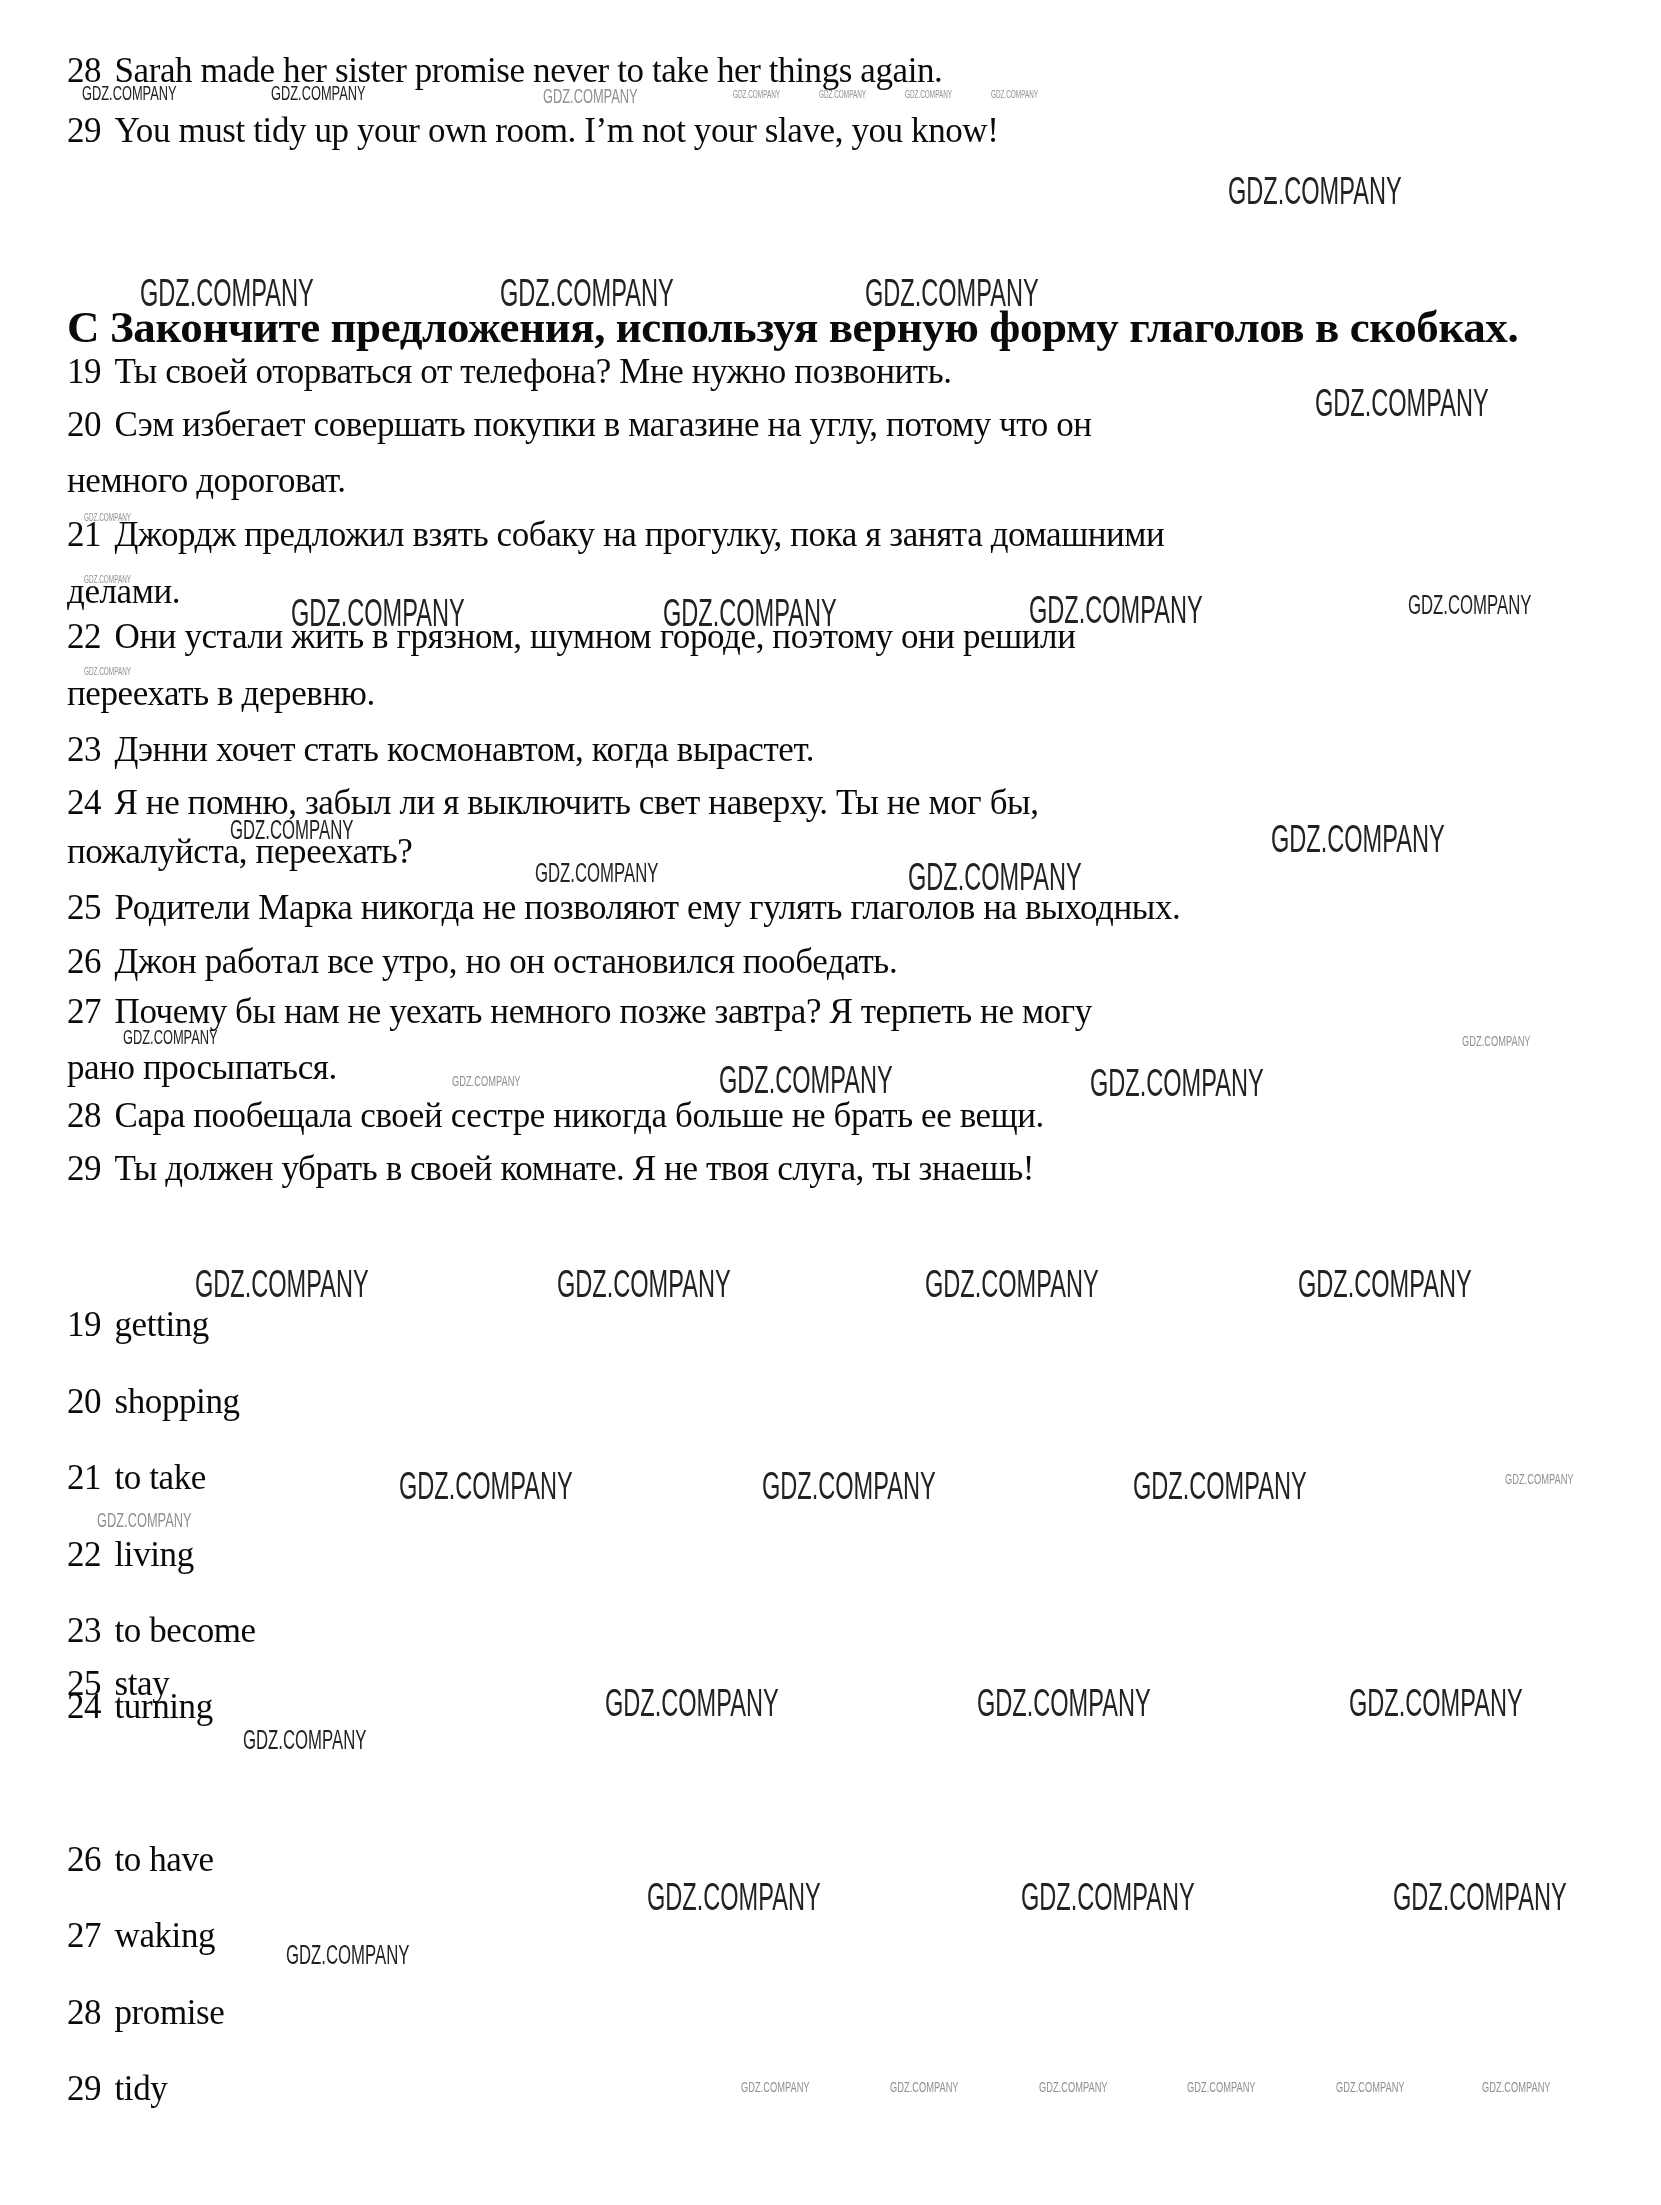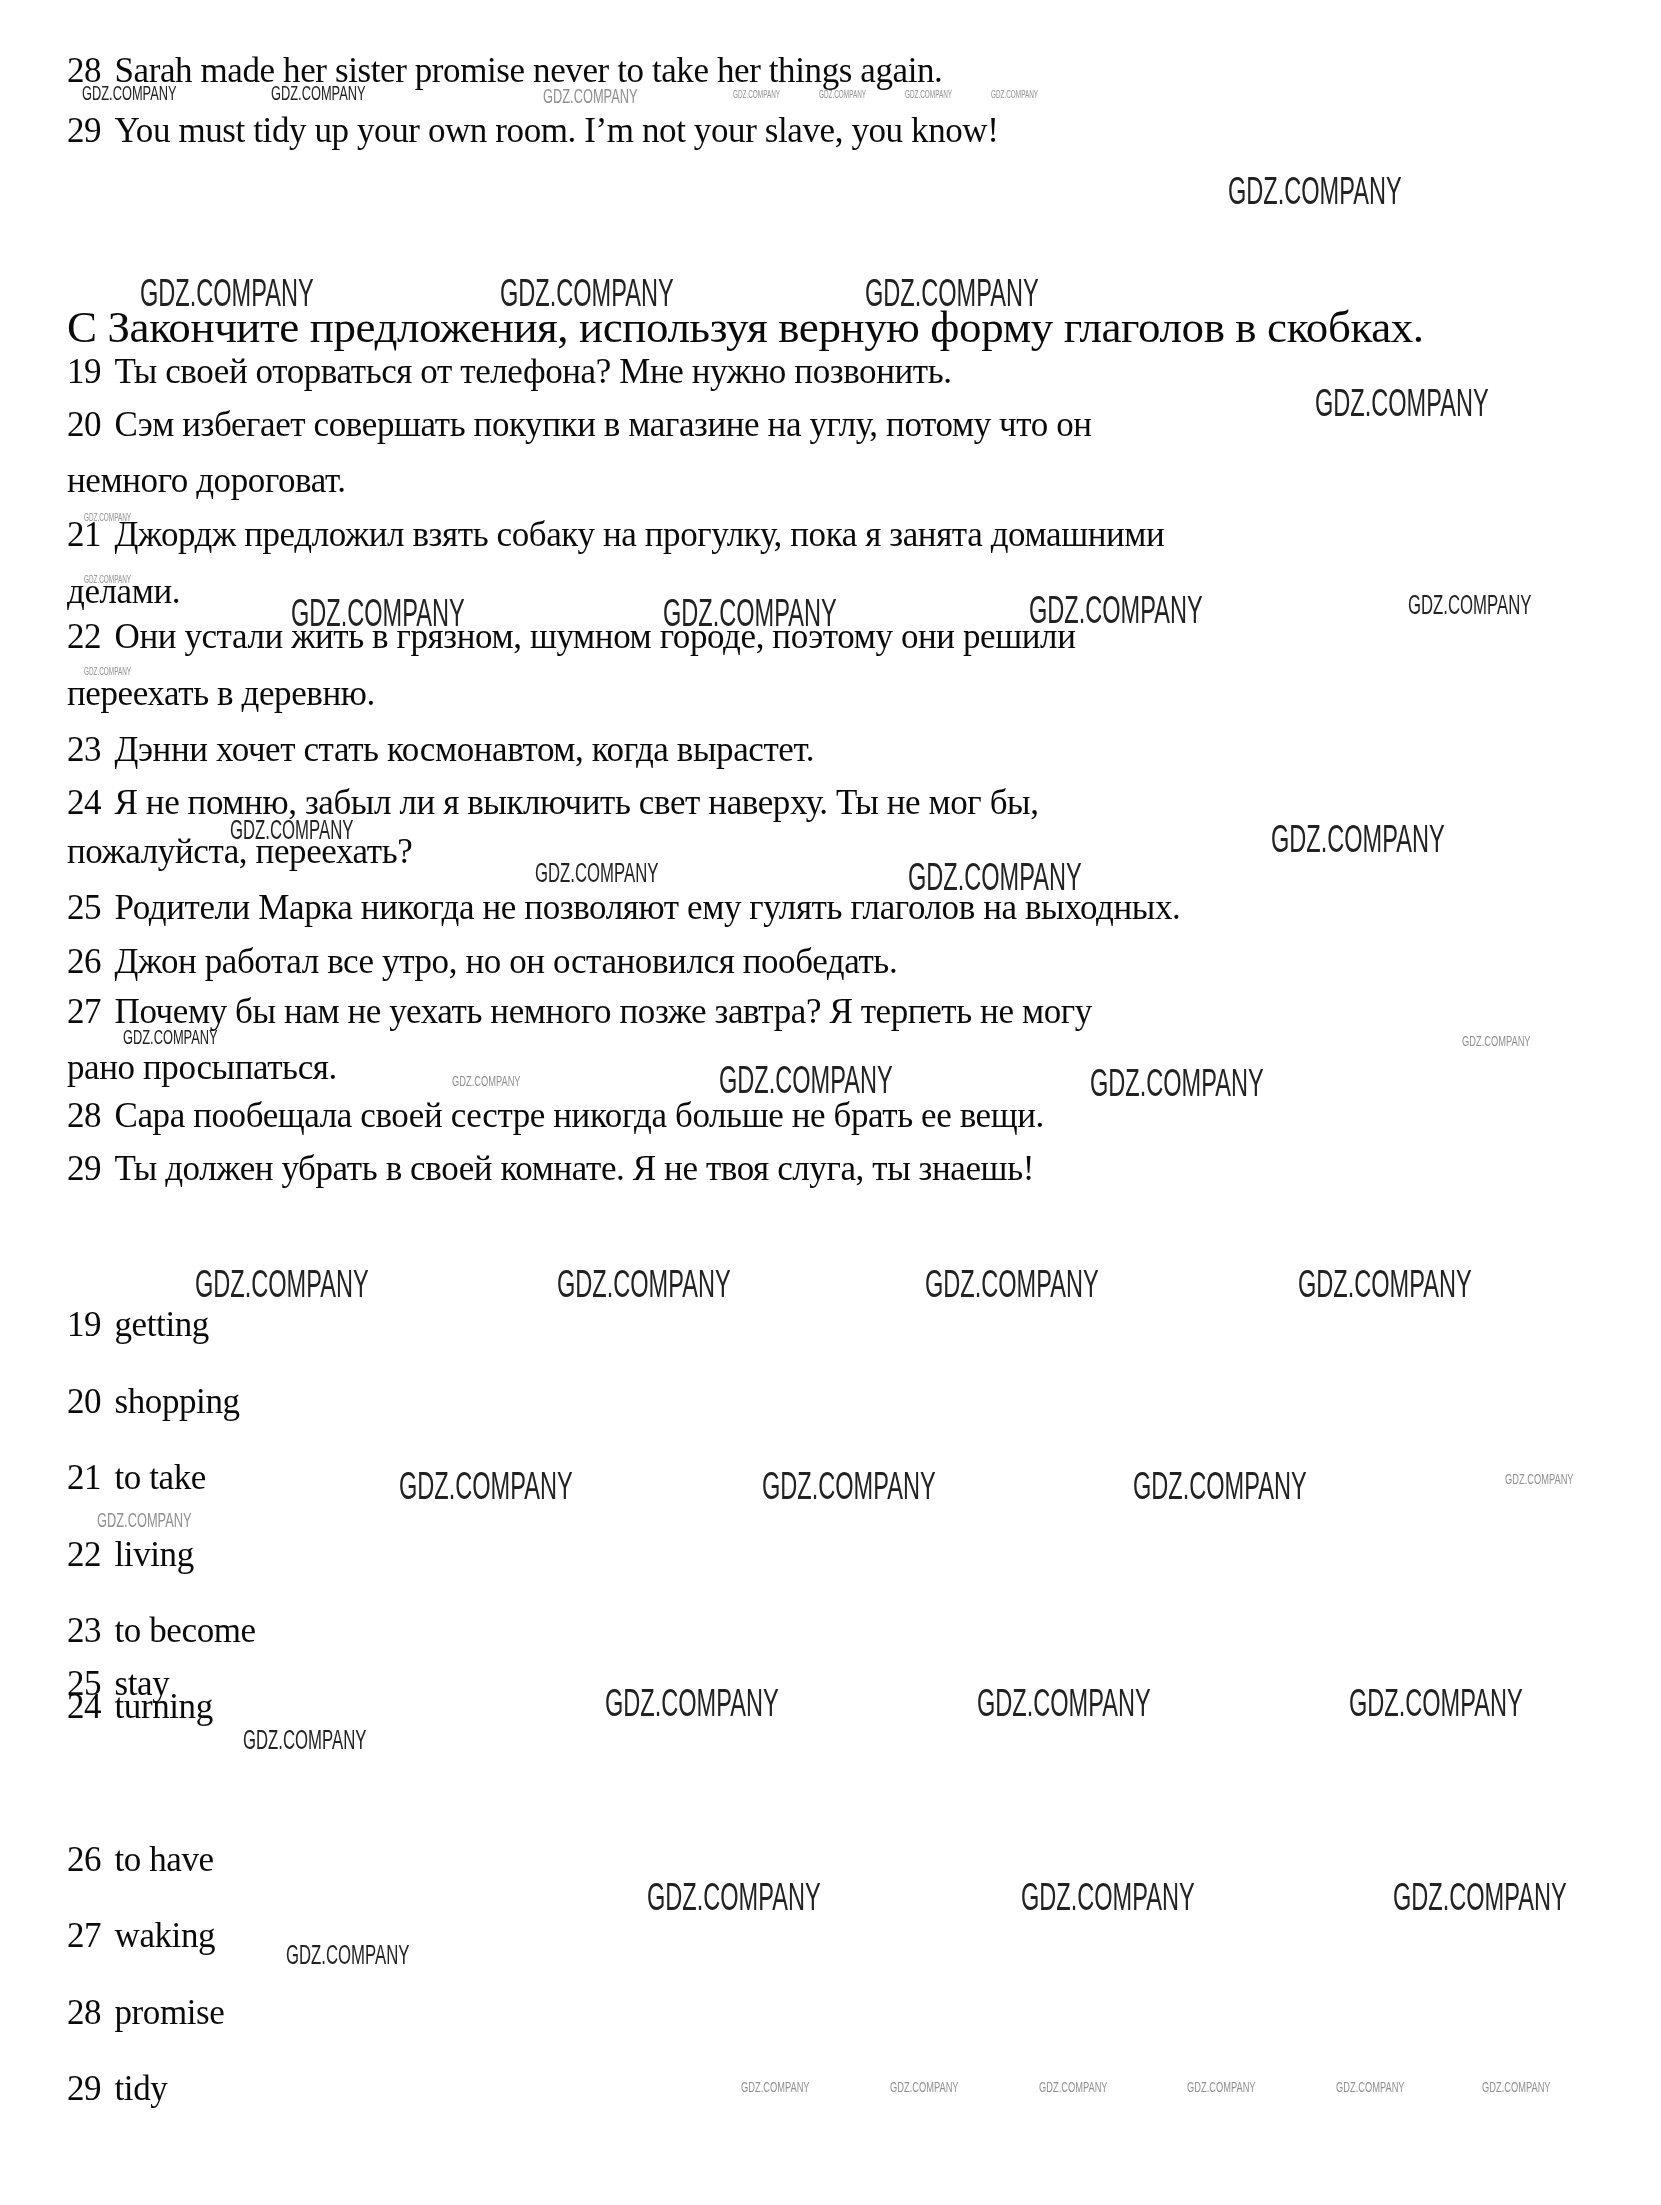--- a/index.html
+++ b/index.html
@@ -15,21 +15,21 @@
     position:absolute;
     left:67px;
     font-size:35px;
     line-height:1.15;
     white-space:nowrap;
     letter-spacing:-0.4px;
     color:#0a0a0a;
   }
   .line .num{margin-right:0.38em;}
   .hdr{
-    font-weight:normal;
+    font-weight:bold;
     font-size:45px;
     letter-spacing:-0.4px;
   }
   .wm{
     position:absolute;
     font-family:"Liberation Sans","DejaVu Sans",sans-serif;
     color:#222222;
     transform:scaleX(0.62);
     transform-origin:left top;
     white-space:nowrap;

